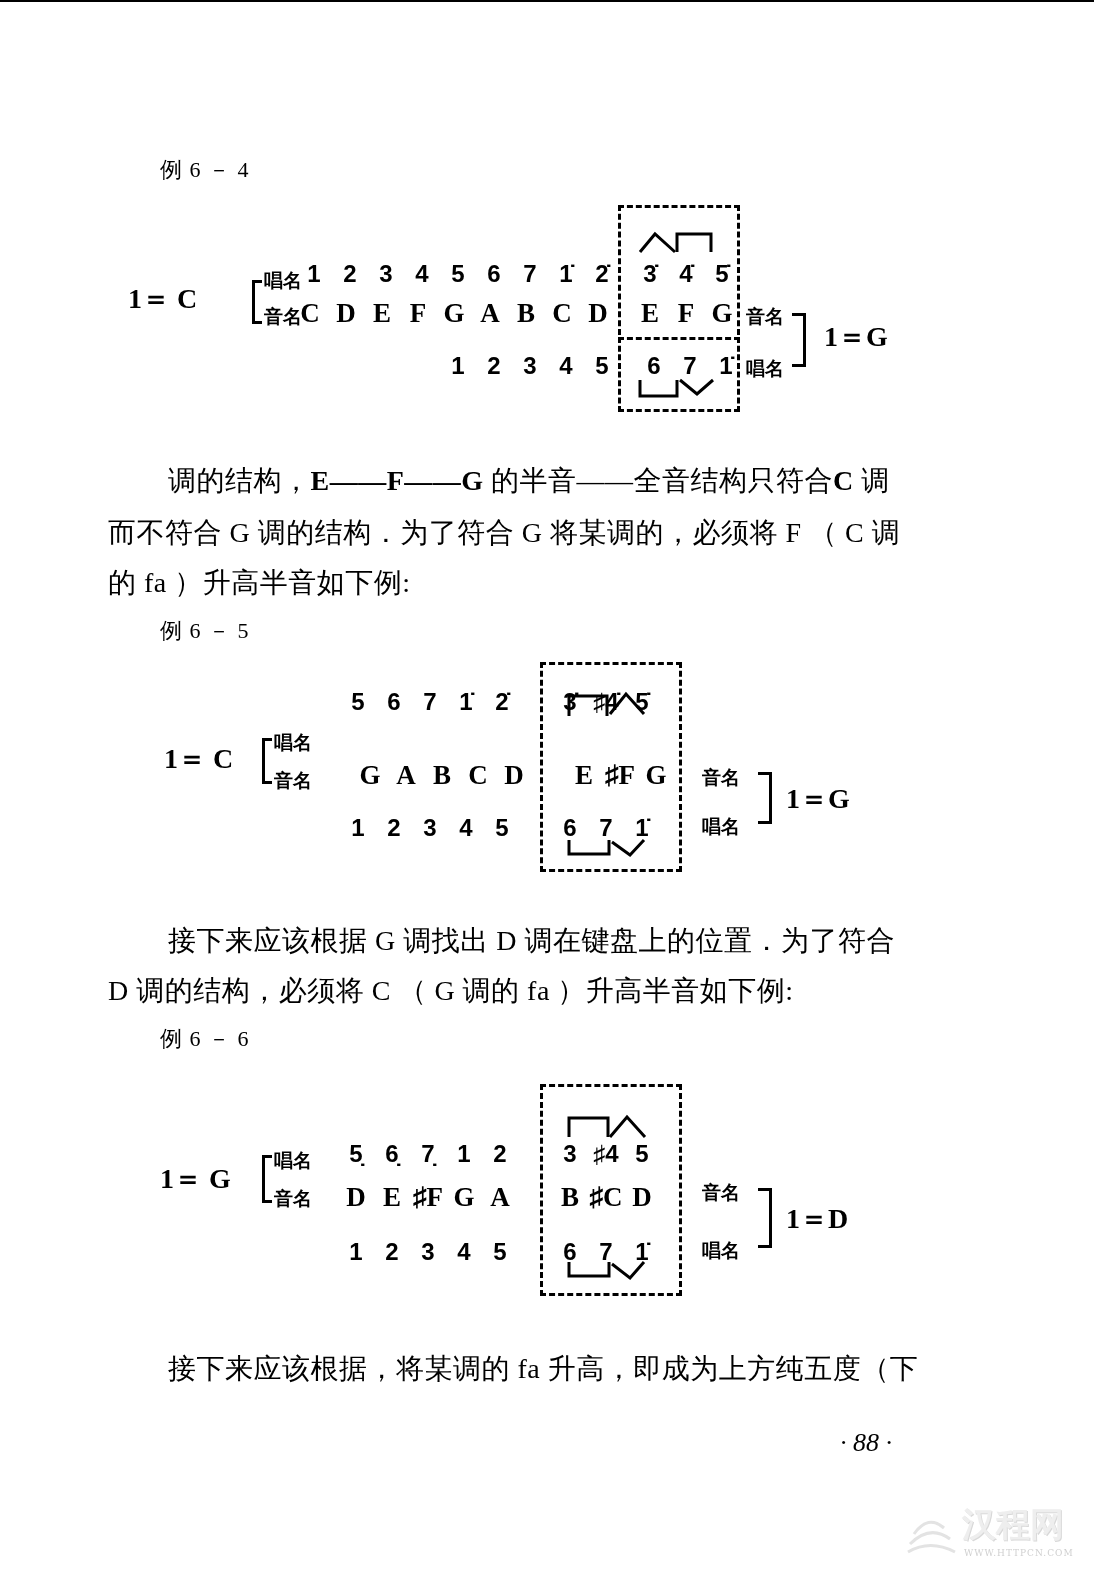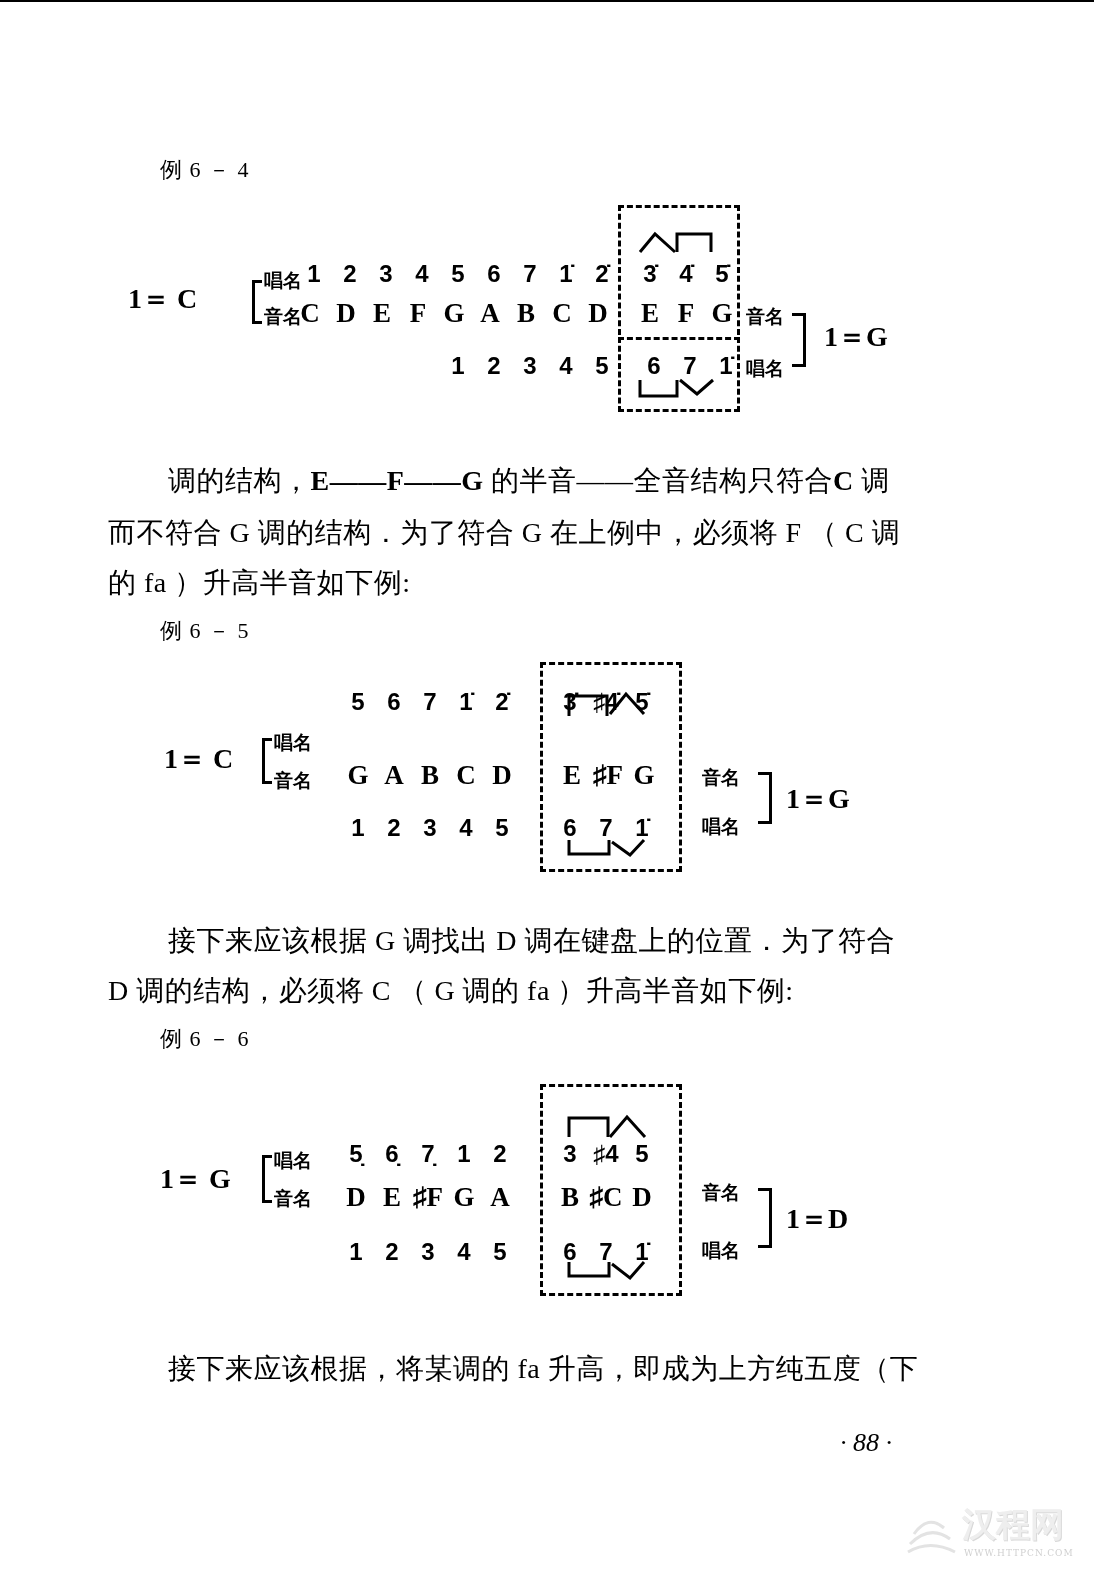--- a/index.html
+++ b/index.html
@@ -57,34 +57,34 @@
 </svg>
 
 <div class="abs cjk" style="left:746px; top:304px;">音名</div>
 <div class="abs cjk" style="left:746px; top:356px;">唱名</div>
 <div class="brack-right" style="left:792px; top:313px; width:14px; height:54px;"></div>
 <div class="abs key" style="left:824px; top:318px;">1＝G</div>
 
 <div class="abs para" style="left:168px; top:462px;">
   <span>调的结构，</span><b>E——F——G</b> <span>的半音——全音结构只符合</span><b>C</b> <span>调</span>
 </div>
-<div class="abs para" style="left:108px; top:514px;">而不符合 G 调的结构．为了符合 G 在上例中，必须将 F （ C 调</div>
+<div class="abs para" style="left:108px; top:514px;">而不符合 G 调的结构．为了符合 G 将某调的，必须将 F （ C 调</div>
 <div class="abs para" style="left:108px; top:564px;">的 fa ）升高半音如下例:</div>
 
 <div class="abs label" style="left:160px; top:616px;">例 6 － 5</div>
 
 <div class="abs key" style="left:164px; top:740px;">1＝ C</div>
 <div class="brack-left" style="left:262px; top:738px; width:10px; height:46px;"></div>
 <div class="abs cjk" style="left:274px; top:730px;">唱名</div>
 <div class="abs cjk" style="left:274px; top:768px;">音名</div>
 
 <div class="abs num row" style="left:340px; top:688px;">
   <span class="cell" style="width:36px">5</span><span class="cell" style="width:36px">6</span><span class="cell" style="width:36px">7</span><span class="cell" style="width:36px">1̇</span><span class="cell" style="width:36px">2̇</span><span class="cell" style="width:32px"></span><span class="cell" style="width:36px">3̇</span><span class="cell" style="width:36px">♯4̇</span><span class="cell" style="width:36px">5̇</span>
 </div>
-<div class="abs note row" style="left:340px; top:760px;">
+<div class="abs note row" style="left:352px; top:760px;">
   <span class="cell" style="width:36px">G</span><span class="cell" style="width:36px">A</span><span class="cell" style="width:36px">B</span><span class="cell" style="width:36px">C</span><span class="cell" style="width:36px">D</span><span class="cell" style="width:34px"></span><span class="cell" style="width:36px">E</span><span class="cell" style="width:36px">♯F</span><span class="cell" style="width:36px">G</span>
 </div>
 <div class="abs num row" style="left:340px; top:814px;">
   <span class="cell" style="width:36px">1</span><span class="cell" style="width:36px">2</span><span class="cell" style="width:36px">3</span><span class="cell" style="width:36px">4</span><span class="cell" style="width:36px">5</span><span class="cell" style="width:32px"></span><span class="cell" style="width:36px">6</span><span class="cell" style="width:36px">7</span><span class="cell" style="width:36px">1̇</span>
 </div>
 
 <div class="dashbox" style="left:540px; top:662px; width:142px; height:210px;"></div>
 <svg class="lines" style="left:0; top:0;" width="1094" height="1576">
   <polyline points="569,716 569,696 607,696 607,716" fill="none" stroke="#000" stroke-width="3"></polyline>
   <polyline points="610,714 626,694 644,714" fill="none" stroke="#000" stroke-width="3"></polyline>

